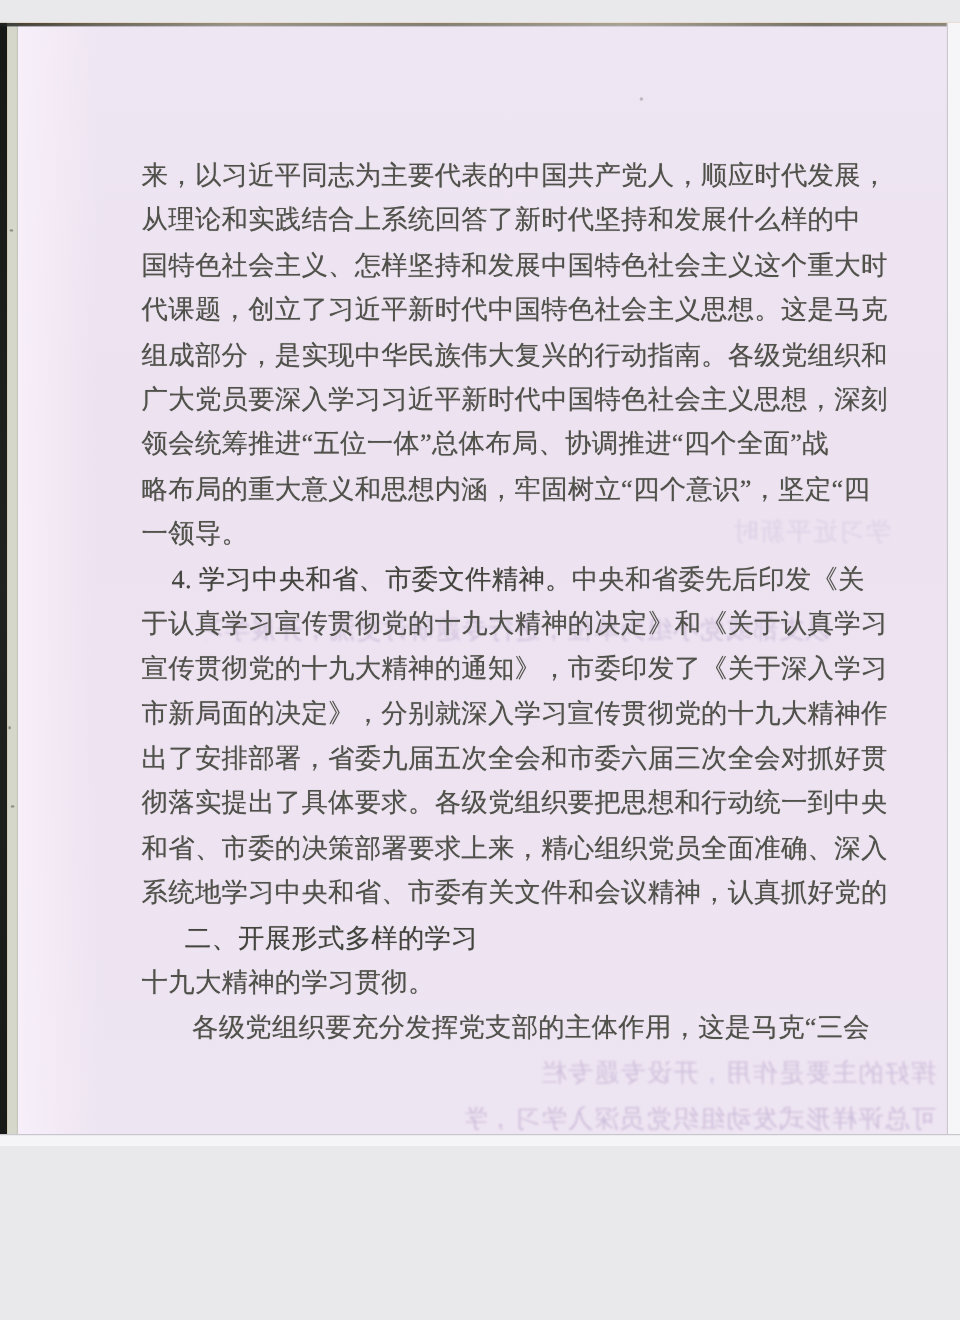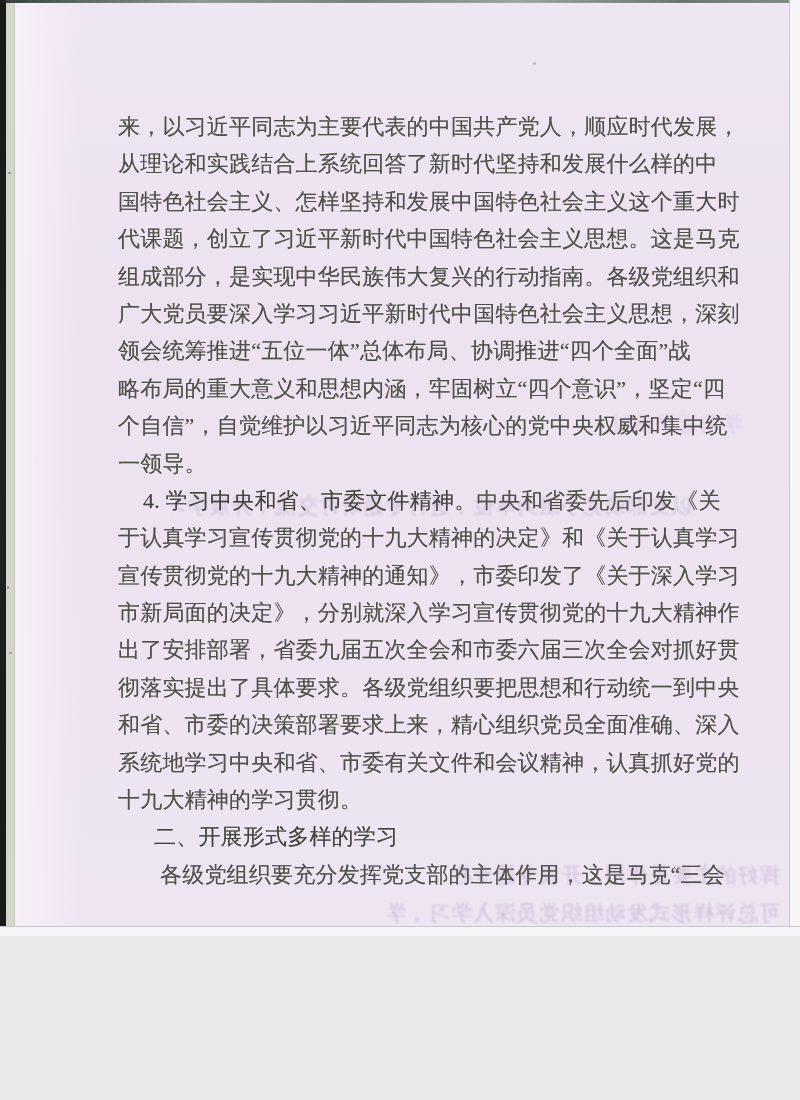--- a/index.html
+++ b/index.html
@@ -4,21 +4,22 @@
 <style>
   html,body{margin:0;padding:0;}
   body{
     width:800px;height:1100px;
     background:#e9e9ec;
     font-family:"Liberation Serif","DejaVu Serif",serif;
     overflow:hidden;
   }
   #scan{
     position:relative;width:800px;height:936px;overflow:hidden;
-    background:#5eead4;
+    background:#fdba74;
+    margin-top:19px;
   }
   
   #paper{
     position:absolute;left:13px;top:2px;right:10px;bottom:9px;
     background:
       linear-gradient(90deg, rgba(248,240,250,.9) 0px, rgba(237,227,241,0) 70px),
       linear-gradient(180deg,#efe6f3 0%, #ece2f0 35%, #ede3f1 70%, #eee5f2 100%);
   }
   
   .edge-left-black{position:absolute;left:0;top:0;width:6px;height:100%;
@@ -79,32 +80,31 @@
 
   <div id="textblock">
       <div class="line"><span>来，以习近平同志为主要代表的中国共产党人，顺应时代发展，</span></div>
       <div class="line"><span>从理论和实践结合上系统回答了新时代坚持和发展什么样的中</span></div>
       <div class="line"><span>国特色社会主义、怎样坚持和发展中国特色社会主义这个重大时</span></div>
       <div class="line"><span>代课题，创立了习近平新时代中国特色社会主义思想。这是马克</span></div>
       <div class="line"><span>组成部分，是实现中华民族伟大复兴的行动指南。各级党组织和</span></div>
       <div class="line"><span>广大党员要深入学习习近平新时代中国特色社会主义思想，深刻</span></div>
       <div class="line"><span>领会统筹推进“五位一体”总体布局、协调推进“四个全面”战</span></div>
       <div class="line"><span>略布局的重大意义和思想内涵，牢固树立“四个意识”，坚定“四</span></div>
-      <div class="line"><span>个自信”，自觉维护以习近平同志为核心的党中央权威和集中统</span></div>
       <div class="line"><span>一领导。</span></div>
       <div class="line indent-sm"><span class="b">4. 学习中央和省、市委文件精神。</span><span>中央和省委先后印发《关</span></div>
       <div class="line"><span>于认真学习宣传贯彻党的十九大精神的决定》和《关于认真学习</span></div>
       <div class="line"><span>宣传贯彻党的十九大精神的通知》，市委印发了《关于深入学习</span></div>
       <div class="line"><span>市新局面的决定》，分别就深入学习宣传贯彻党的十九大精神作</span></div>
       <div class="line"><span>出了安排部署，省委九届五次全会和市委六届三次全会对抓好贯</span></div>
       <div class="line"><span>彻落实提出了具体要求。各级党组织要把思想和行动统一到中央</span></div>
       <div class="line"><span>和省、市委的决策部署要求上来，精心组织党员全面准确、深入</span></div>
       <div class="line"><span>系统地学习中央和省、市委有关文件和会议精神，认真抓好党的</span></div>
+      <div class="line indent-md"><span class="b">二、开展形式多样的学习</span></div>
       <div class="line"><span>十九大精神的学习贯彻。</span></div>
-      <div class="line indent-md"><span class="b">二、开展形式多样的学习</span></div>
       <div class="line indent"><span>各级党组织要充分发挥党支部的主体作用，这是马克“三会</span></div>
     </div>
 
   <div id="pageno">- 3 -</div>
 
   <div class="edge-left-black"></div>
   <div class="edge-left-gray"></div>
   <div class="edge-top-line"></div>
   <div class="edge-right-white"></div>
   <div class="edge-bottom-white"></div>

